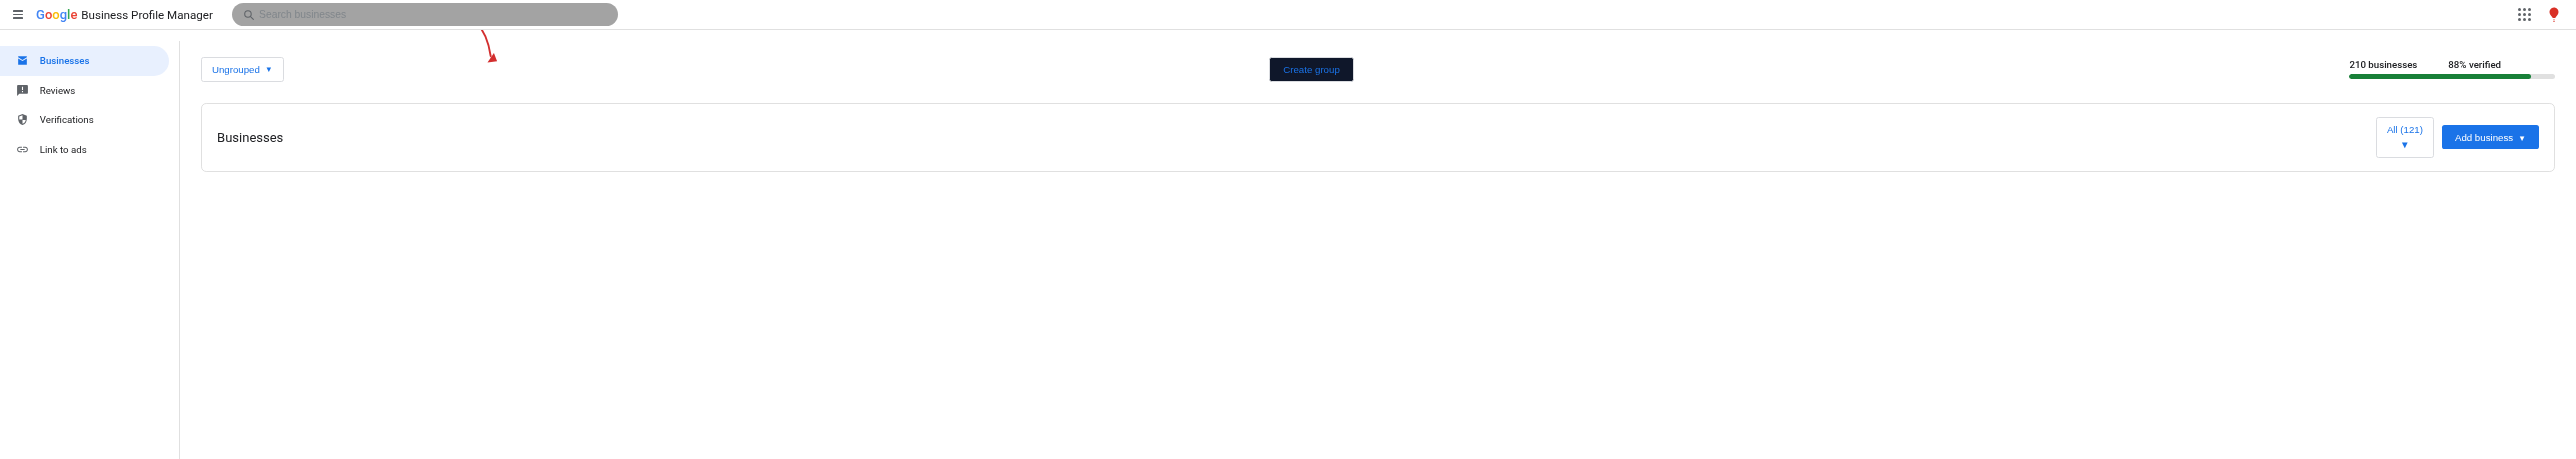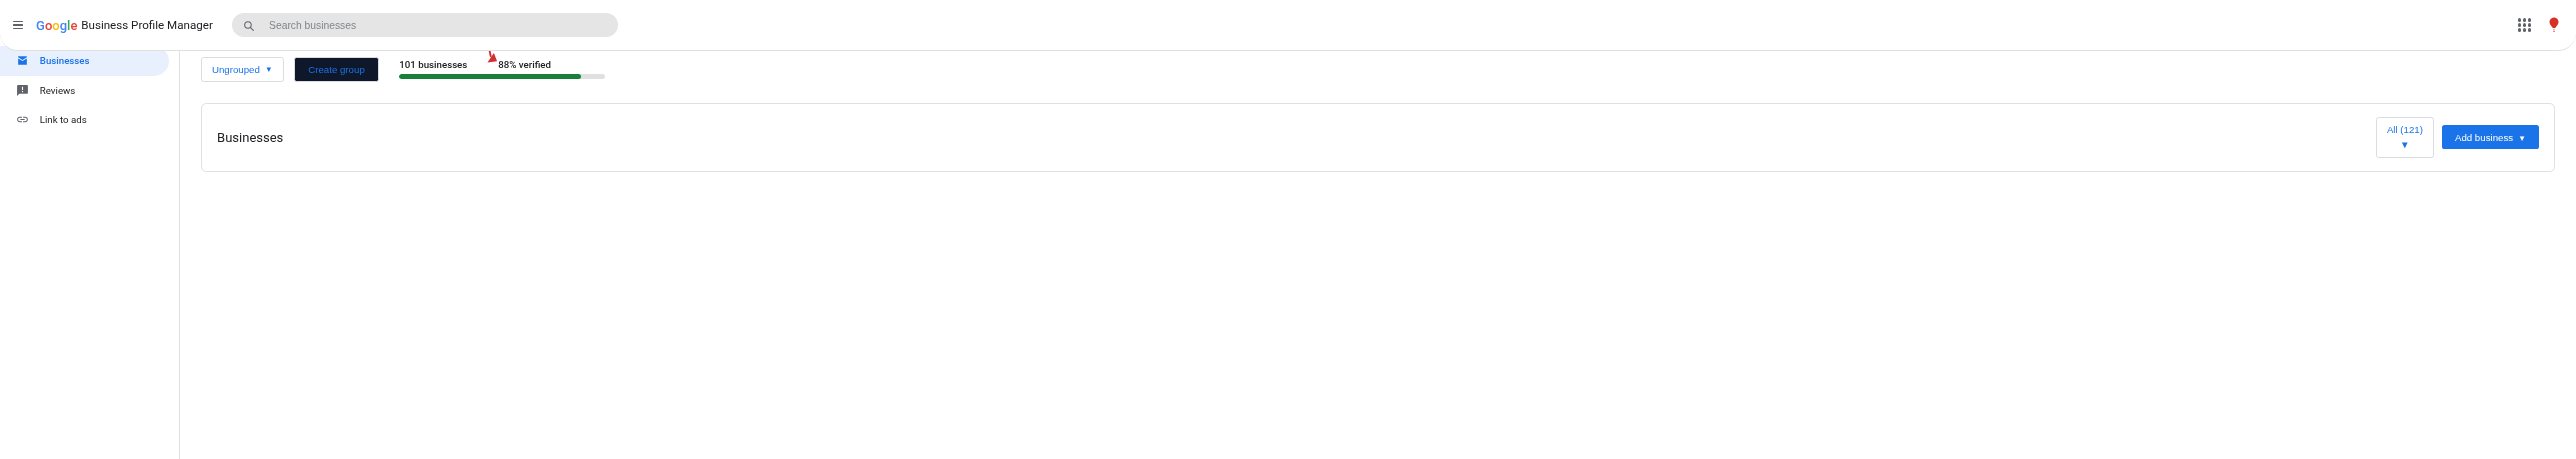--- a/index.html
+++ b/index.html
@@ -8,30 +8,29 @@
       background: #fff;
       width: 100%;
       min-height: 100vh;
       overflow-x: hidden;
     }
 
     
     .header {
       display: flex;
       align-items: center;
-      height: 51px;
+      height: 30px;
       padding: 0 10.3px;
       border-bottom: 0.6px solid #e0e0e0;
       background: #fff;
       position: fixed;
       top: 0;
       left: 0;
       right: 0;
       z-index: 100;
-      border-radius: 18px;
     }
     .header-left {
       display: flex;
       align-items: center;
       gap: 10.3px;
       min-width: 206px;
     }
     .hamburger {
       width: 15.5px;
       height: 15.5px;
@@ -68,24 +67,24 @@
     .logo-e { color: #EA4335; }
 
     .search-bar {
       flex: 1;
       max-width: 386px;
       margin: 0 15.5px;
     }
     .search-bar-inner {
       display: flex;
       align-items: center;
-      background: #e5e5e5;
+      background: #a3a3a3;
       border-radius: 15.5px;
       padding: 5.2px 10.3px;
-      gap: 14px;
+      gap: 4px;
     }
     .search-icon-svg {
       color: #5f6368;
       flex-shrink: 0;
     }
     .search-bar input {
       border: none;
       background: transparent;
       outline: none;
       font-size: 10.3px;
@@ -168,20 +167,21 @@
       padding: 15.5px 20.6px;
     }
 
     
     .top-bar {
       display: flex;
       align-items: center;
       gap: 10.3px;
       margin-bottom: 20.6px;
       position: relative;
+      justify-content: space-between;
     }
 
     .ungrouped-btn {
       display: flex;
       align-items: center;
       gap: 5.2px;
       padding: 6.4px 10.3px;
       border: 0.6px solid #dadce0;
       border-radius: 2.6px;
       cursor: pointer;
@@ -357,20 +357,28 @@
 
     <div class="sidebar-item">
       <div class="sidebar-icon">
         <svg width="13" height="13" viewBox="0 0 24 24" fill="#5f6368">
           <path d="M20 2H4c-1.1 0-2 .9-2 2v18l4-4h14c1.1 0 2-.9 2-2V4c0-1.1-.9-2-2-2zm-7 9h-2V5h2v6zm0 4h-2v-2h2v2z"></path>
         </svg>
       </div>
       <span>Reviews</span>
     </div>
 
+    <div class="sidebar-item">
+      <div class="sidebar-icon">
+        <svg width="13" height="13" viewBox="0 0 24 24" fill="#5f6368">
+          <path d="M12 2L4 5v6c0 5.25 3.4 10.15 8 11.35C16.6 21.15 20 16.25 20 11V5l-8-3zm0 10.99h6c-.47 3.28-2.87 6.22-6 7.07V12H6V6.4l6-2.25v8.84z"></path>
+        </svg>
+      </div>
+      <span>Verifications</span>
+    </div>
 
     <div class="sidebar-item">
       <div class="sidebar-icon">
         <svg width="13" height="13" viewBox="0 0 24 24" fill="#5f6368">
           <path d="M3.9 12c0-1.71 1.39-3.1 3.1-3.1h4V7H7c-2.76 0-5 2.24-5 5s2.24 5 5 5h4v-1.9H7c-1.71 0-3.1-1.39-3.1-3.1zM8 13h8v-2H8v2zm9-6h-4v1.9h4c1.71 0 3.1 1.39 3.1 3.1s-1.39 3.1-3.1 3.1h-4V17h4c2.76 0 5-2.24 5-5s-2.24-5-5-5z"></path>
         </svg>
       </div>
       <span>Link to ads</span>
     </div>
   </nav>
@@ -390,21 +398,21 @@
         <span>Ungrouped</span>
         <span class="chevron">▼</span>
       </button>
 
       <button class="create-group-btn">
         <span>Create group</span>
       </button>
 
       <div class="stats-area">
         <div class="stats-row">
-          <span>101 businesses</span>
+          <span>210 businesses</span>
           <span>88% verified</span>
         </div>
         <div class="progress-bar-container">
           <div class="progress-bar-fill" style="width: 88%"></div>
         </div>
       </div>
     </div>
 
     <div class="businesses-section">
       <div class="businesses-header">

